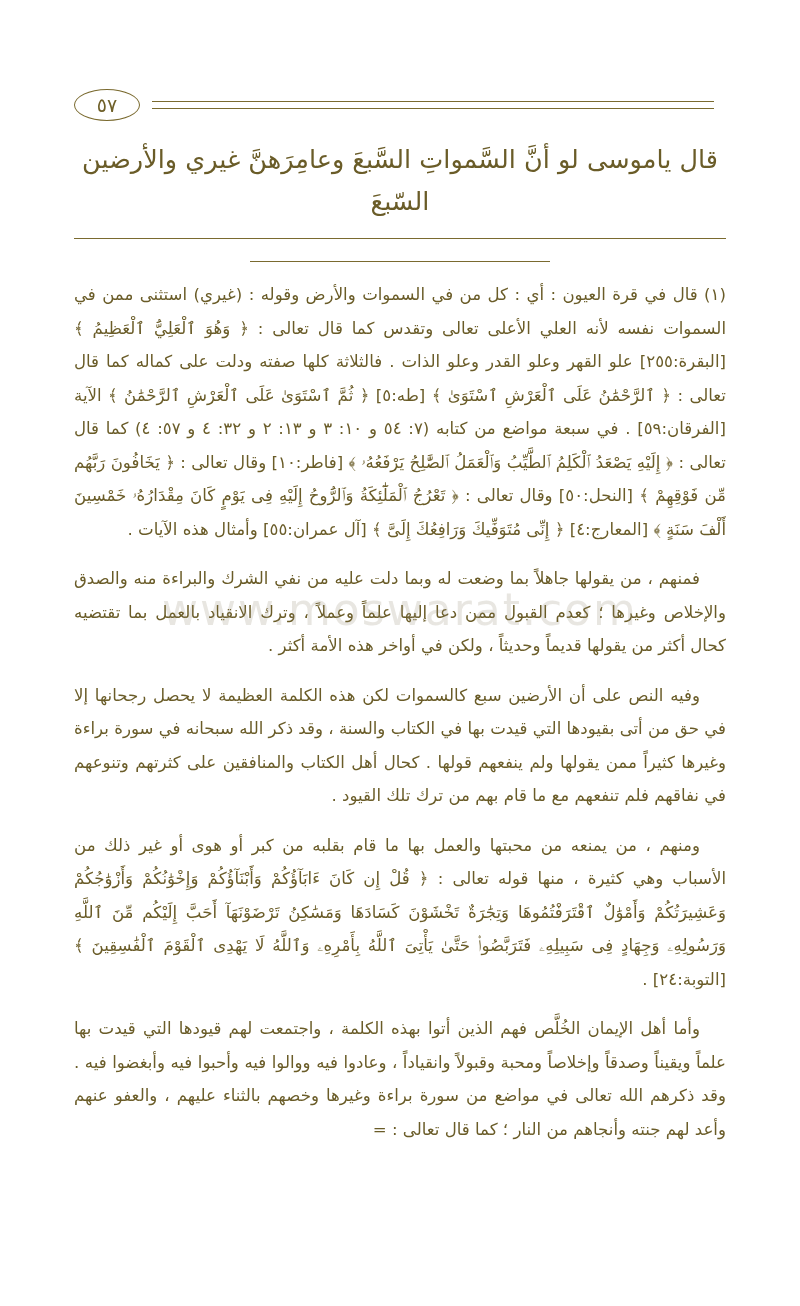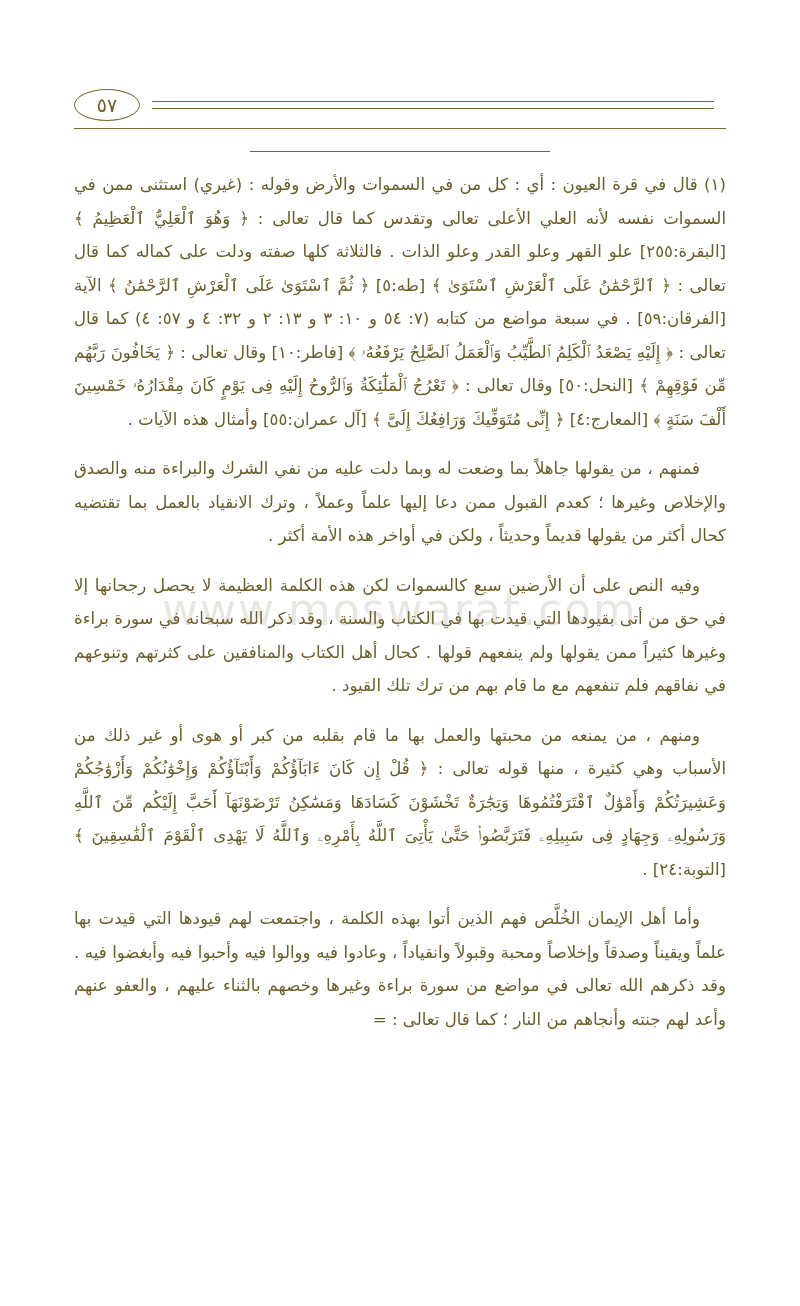--- a/index.html
+++ b/index.html
@@ -124,20 +124,21 @@
 </head>
 <body>
 
 <div class="page">
 
   <div class="page-header">
     <div class="page-number-badge">٥٧</div>
     <div class="header-rule"></div>
   </div>
 
+  <div class="chapter-title">قال ياموسى لو أنَّ السَّمواتِ السَّبعَ وعامِرَهنَّ غيري والأرضين السّبعَ</div>
   <div class="title-rule"></div>
 
 
   <div class="footnote-sep"></div>
 
   <div class="footnotes">
     <p>
       <span>(١)</span>
       <span>قال في قرة العيون : أي : كل من في السموات والأرض وقوله : (غيري) استثنى ممن في السموات نفسه لأنه العلي الأعلى تعالى وتقدس كما قال تعالى : ﴿ وَهُوَ ٱلْعَلِيُّ ٱلْعَظِيمُ ﴾ [البقرة:٢٥٥] علو القهر وعلو القدر وعلو الذات . فالثلاثة كلها صفته ودلت على كماله كما قال تعالى : ﴿ ٱلرَّحْمَٰنُ عَلَى ٱلْعَرْشِ ٱسْتَوَىٰ ﴾ [طه:٥] ﴿ ثُمَّ ٱسْتَوَىٰ عَلَى ٱلْعَرْشِ ٱلرَّحْمَٰنُ ﴾ الآية [الفرقان:٥٩] . في سبعة مواضع من كتابه (٧: ٥٤ و ١٠: ٣ و ١٣: ٢ و ٣٢: ٤ و ٥٧: ٤) كما قال تعالى : ﴿ إِلَيْهِ يَصْعَدُ ٱلْكَلِمُ ٱلطَّيِّبُ وَٱلْعَمَلُ ٱلصَّٰلِحُ يَرْفَعُهُۥ ﴾ [فاطر:١٠] وقال تعالى : ﴿ يَخَافُونَ رَبَّهُم مِّن فَوْقِهِمْ ﴾ [النحل:٥٠] وقال تعالى : ﴿ تَعْرُجُ ٱلْمَلَٰٓئِكَةُ وَٱلرُّوحُ إِلَيْهِ فِى يَوْمٍ كَانَ مِقْدَارُهُۥ خَمْسِينَ أَلْفَ سَنَةٍ ﴾ [المعارج:٤] ﴿ إِنِّى مُتَوَفِّيكَ وَرَافِعُكَ إِلَىَّ ﴾ [آل عمران:٥٥] وأمثال هذه الآيات .</span>
     </p>

